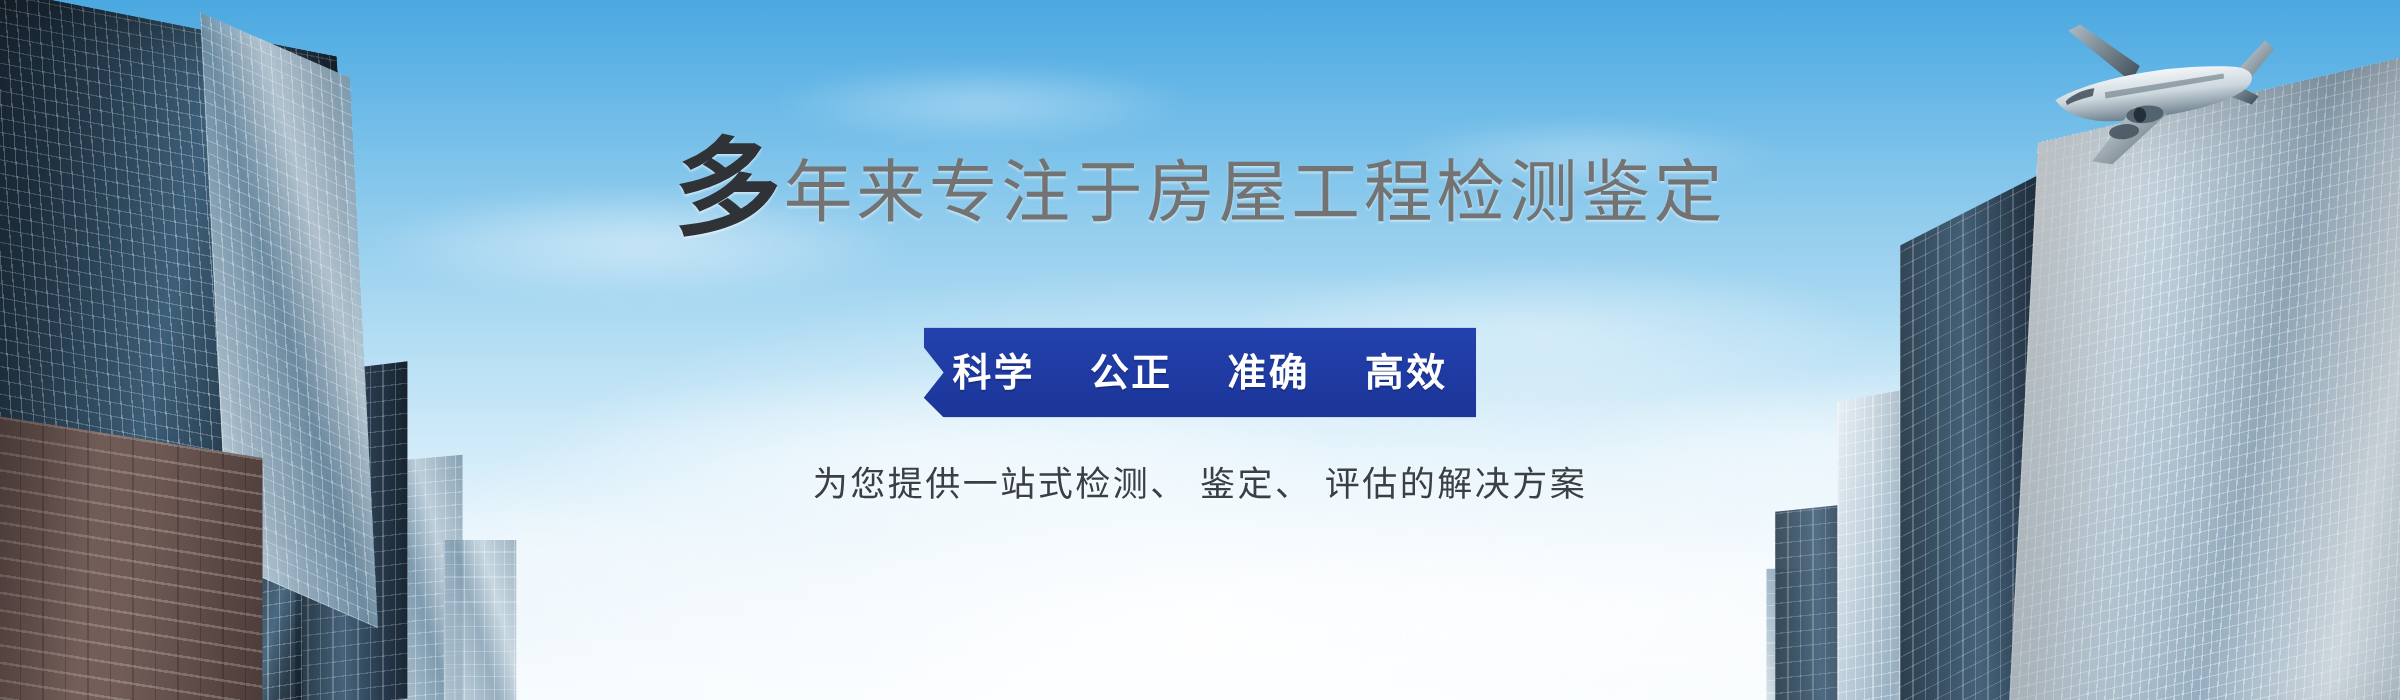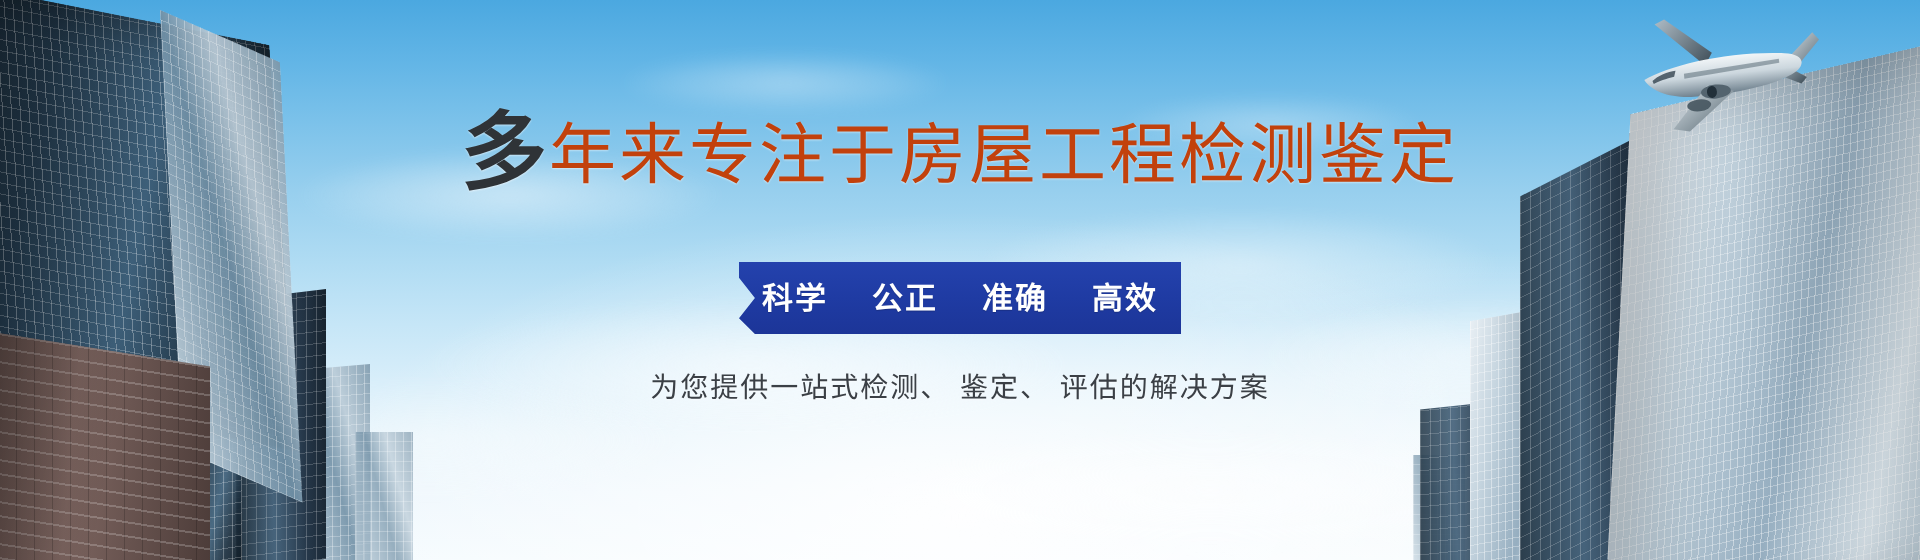--- a/index.html
+++ b/index.html
@@ -212,24 +212,24 @@
     font-weight: 700;
     line-height: 1;
     color: #2f3337;
     letter-spacing: 0px;
     margin-right: 2px;
     text-shadow: 0 1px 2px rgba(255,255,255,.55);
     position: relative;
     top: 4px;
   }
   .headline .rest {
-    font-size: 67px;
+    font-size: 55px;
     font-weight: 500;
     line-height: 1;
-    color: #c2410c;
+    color: #737373;
     letter-spacing: 3px;
     text-shadow: 0 1px 2px rgba(255,255,255,.5);
     margin-top: 12px;
   }
 
   
   .ribbon-wrap {
     position: absolute;
     left: 0; right: 0;
     top: 262px;

